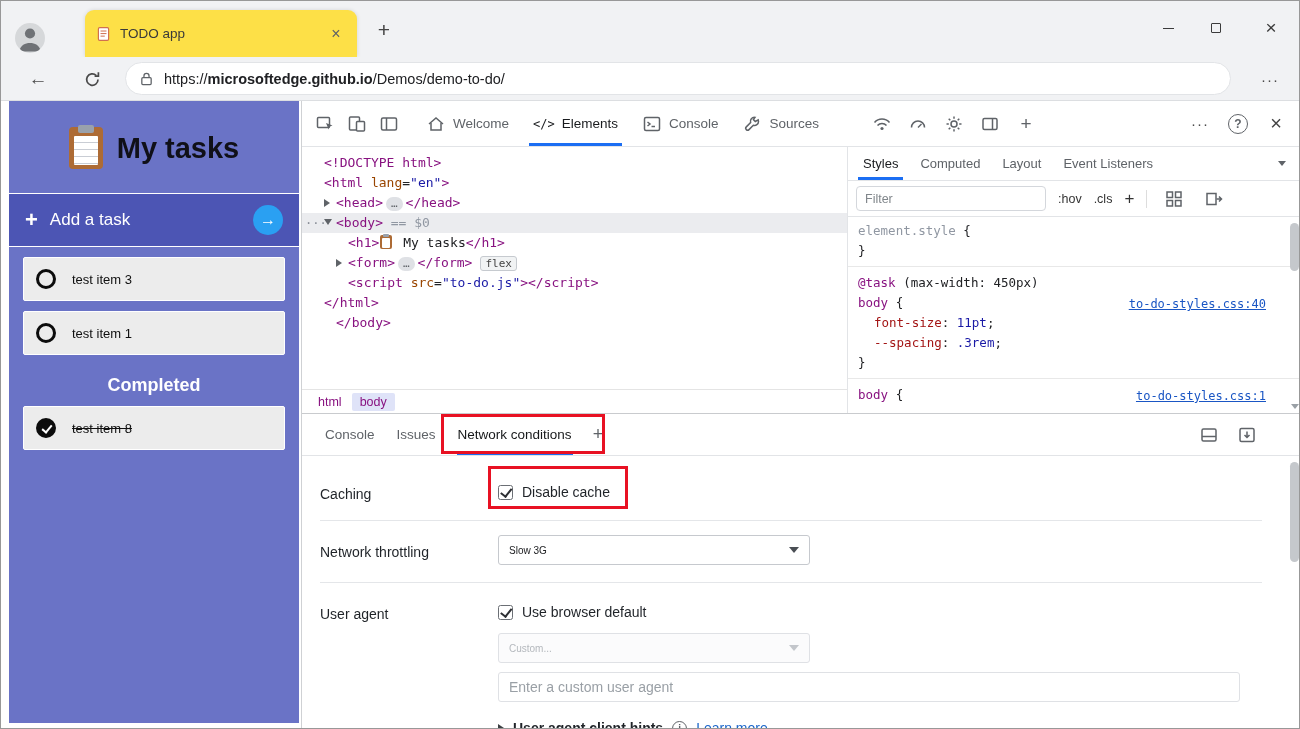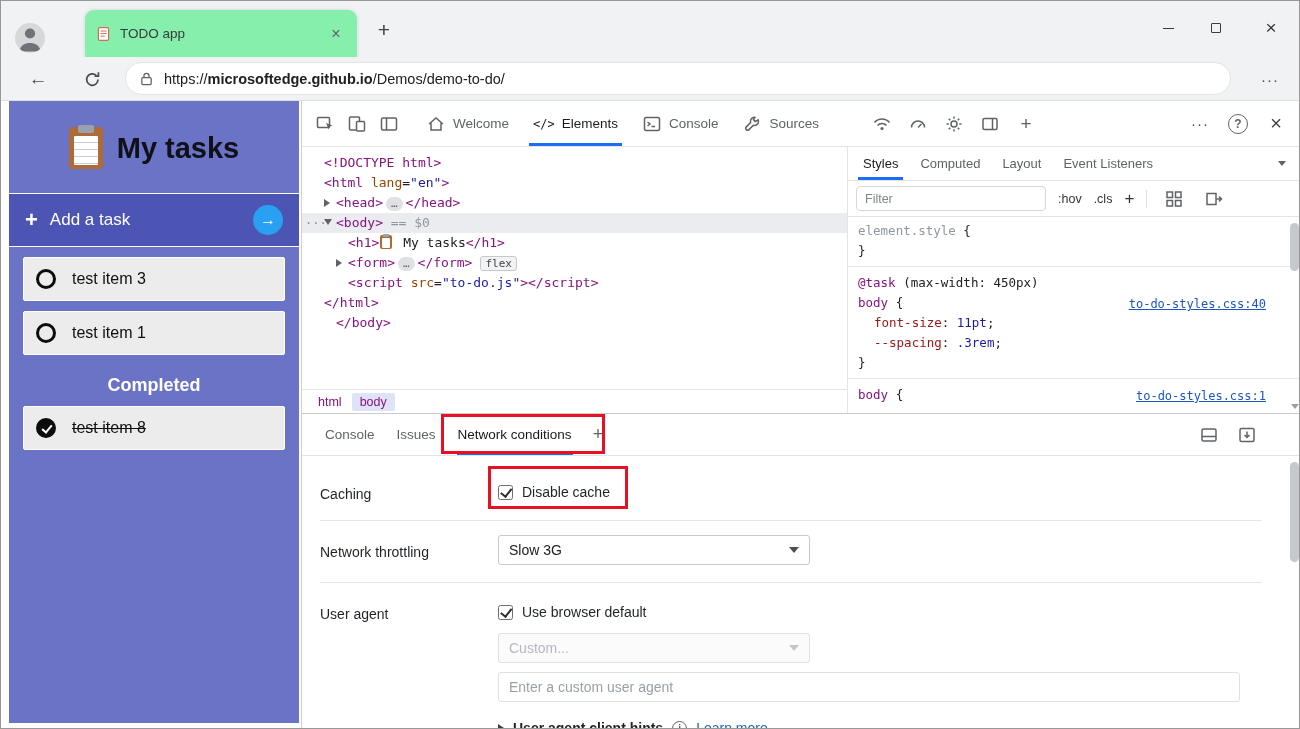--- a/index.html
+++ b/index.html
@@ -2,21 +2,21 @@
 <html><head>
 <meta charset="utf-8">
 <style>
   * { margin:0; padding:0; box-sizing:border-box; }
   html,body { width:1300px; height:729px; font-family:"Liberation Sans",sans-serif; background:#fff; }
   #window { position:relative; width:1300px; height:729px; background:#f1f2f4; overflow:hidden; border:1px solid #989898; }
 
   
   #titlebar { position:absolute; left:0; top:0; width:100%; height:56px; background:#f1f2f4; }
   #avatar { position:absolute; left:14px; top:22px; width:30px; height:30px; border-radius:50%; background:#d6d8da; overflow:hidden; }
-  #tab { position:absolute; left:84px; top:9px; width:272px; height:47px; background:#86efac; border-radius:9px 9px 0 0; box-shadow:0 0 4px rgba(0,0,0,.12); display:flex; align-items:center; padding:0 10px; gap:8px; }
+  #tab { position:absolute; left:84px; top:9px; width:272px; height:47px; background:#fde047; border-radius:9px 9px 0 0; box-shadow:0 0 4px rgba(0,0,0,.12); display:flex; align-items:center; padding:0 10px; gap:8px; }
   #tab .title { flex:1; font-size:13.5px; color:#3a3a3a; white-space:nowrap; overflow:hidden; }
   #tab .close, #newtab { color:#5f6368; font-size:16px; width:22px; height:22px; display:flex; align-items:center; justify-content:center; border-radius:4px; }
   #newtab { position:absolute; left:372px; top:18px; font-size:21px; color:#454545; }
   .wc { position:absolute; top:10px; width:46px; height:34px; display:flex; align-items:center; justify-content:center; color:#3b3b3b; }
   #wc-min { left:1144px; } #wc-max { left:1192px; } #wc-close { left:1247px; font-size:19px; }
   #wc-min span { display:block; width:11px; border-top:1.4px solid #3b3b3b; }
   #wc-max span { display:block; width:10px; height:10px; border:1.4px solid #3b3b3b; border-radius:1px; }
 
   
   #navbar { position:absolute; left:0; top:56px; width:100%; height:44px; background:#f1f2f4; border-bottom:1px solid #dcdee1; }
@@ -36,21 +36,21 @@
   .clip-lg::before { content:""; position:absolute; left:5px; right:5px; top:9px; bottom:4px; background:repeating-linear-gradient(#fff 0 6px,#c9cdd4 6px 7px); border-radius:1px; }
   .clip-lg::after { content:""; position:absolute; left:9px; top:-2px; width:16px; height:8px; background:#99a1ac; border-radius:2px; }
   #addrow { margin-top:24px; height:54px; background:#4c55b4; border-top:1px solid #fff; border-bottom:1px solid #fff; display:flex; align-items:center; padding:0 16px; gap:12px; }
   #addrow .plus { color:#fff; font-size:22px; font-weight:700; }
   #addrow .lbl { color:#fff; font-size:17px; flex:1; }
   #addrow .gobtn { width:30px; height:30px; border-radius:50%; background:#2aa0f2; color:#fff; display:flex; align-items:center; justify-content:center; font-size:16px; font-weight:700; }
   .section-h { color:#fff; text-align:center; font-size:18px; font-weight:600; margin-top:20px; }
   .list { padding:10px 14px 0; }
   .titem { height:44px; background:#ececec; border:1px solid #fff; border-radius:2px; display:flex; align-items:center; padding:0 12px; margin-bottom:10px; }
   .ring { position:relative; width:20px; height:20px; border:3px solid #0c0c0c; border-radius:50%; flex:0 0 auto; }
-  .titem .ilbl { margin-left:16px; font-size:16px; color:#101010; }
+  .titem .ilbl { margin-left:16px; font-size:13px; color:#101010; }
   .titem.done .ring { background:#0c0c0c; }
   .titem.done .ring::after { content:""; position:absolute; left:4.5px; top:1.5px; width:4px; height:8px; border:solid #fff; border-width:0 2.5px 2.5px 0; transform:rotate(40deg); }
   .titem.done .ilbl { text-decoration:line-through; }
 
   
   #devtools { position:absolute; left:300px; top:100px; width:1000px; height:629px; background:#fff; border-left:1px solid #cfd1d4; }
   #dt-toolbar { position:absolute; left:0; top:0; width:100%; height:46px; border-bottom:1px solid #e2e4e7; display:flex; align-items:center; padding:0 8px; }
   .ico-btn { width:30px; height:30px; display:flex; align-items:center; justify-content:center; color:#5f6368; flex:0 0 auto; }
   #dt-tabs { display:flex; height:100%; margin-left:10px; }
   .dt-tab { display:flex; align-items:center; gap:7px; padding:0 12px; font-size:13.5px; color:#5f6368; position:relative; height:100%; white-space:nowrap; }
@@ -114,21 +114,21 @@
   .d-tab { padding:0 11px; height:100%; display:flex; align-items:center; font-size:13.5px; color:#5f6368; position:relative; white-space:nowrap; }
   .d-tab.active { color:#16181a; }
   .d-tab.active::after { content:""; position:absolute; left:10px; right:10px; bottom:0; height:3px; background:#1b6ef3; }
   #d-plus { margin-left:10px; font-size:18px; color:#5f6368; }
   #drawer-icons { margin-left:auto; display:flex; gap:8px; margin-right:28px; }
   .row-label { position:absolute; left:18px; font-size:14px; color:#1f2328; }
   .cbx { width:15px; height:15px; border:1.4px solid #6b6f75; border-radius:2.5px; background:#fff; position:relative; flex:0 0 auto; }
   .cbx.checked::after { content:""; position:absolute; left:4px; top:0.5px; width:4.5px; height:8.5px; border:solid #2d2f33; border-width:0 2px 2px 0; transform:rotate(38deg); }
   .cbrow { position:absolute; display:flex; align-items:center; gap:9px; font-size:14px; color:#1f2328; }
   .hr { position:absolute; left:18px; right:40px; border-top:1px solid #e4e6e9; }
-  .dsel { position:absolute; width:312px; height:30px; border:1px solid #c6c9ce; border-radius:3px; background:#fff; display:flex; align-items:center; padding:0 10px; font-size:14px; color:#202124; }
+  .dsel { position:absolute; width:312px; height:30px; border:1px solid #c6c9ce; border-radius:3px; background:#fff; display:flex; align-items:center; padding:0 10px; font-size:10px; color:#202124; }
   .dsel .tri { margin-left:auto; border-top:6px solid #4a4e54; border-left:5px solid transparent; border-right:5px solid transparent; }
   .dsel.disabled { border-color:#dfe1e5; color:#b4b8bd; background:#fbfbfc; }
   .dsel.disabled .tri { border-top-color:#c3c6cb; }
   #inp-ua { position:absolute; left:196px; top:258px; width:742px; height:30px; border:1px solid #dfe1e5; border-radius:3px; padding:0 10px; font-size:14px; color:#202124; font-family:"Liberation Sans",sans-serif; outline:none; background:#fff; }
   #inp-ua::placeholder { color:#9aa0a6; }
   #row-hints { position:absolute; left:196px; top:306px; display:flex; align-items:center; gap:9px; }
   #row-hints .disc { border-left:6px solid #3c4043; border-top:4.5px solid transparent; border-bottom:4.5px solid transparent; }
   #row-hints .hlbl { font-size:14px; font-weight:700; color:#1f2328; }
   #row-hints .info { width:15px; height:15px; border:1.3px solid #5f6368; border-radius:50%; font-size:10px; font-weight:700; color:#5f6368; display:flex; align-items:center; justify-content:center; }
   #row-hints .learn { font-size:14px; color:#1b66c9; }

